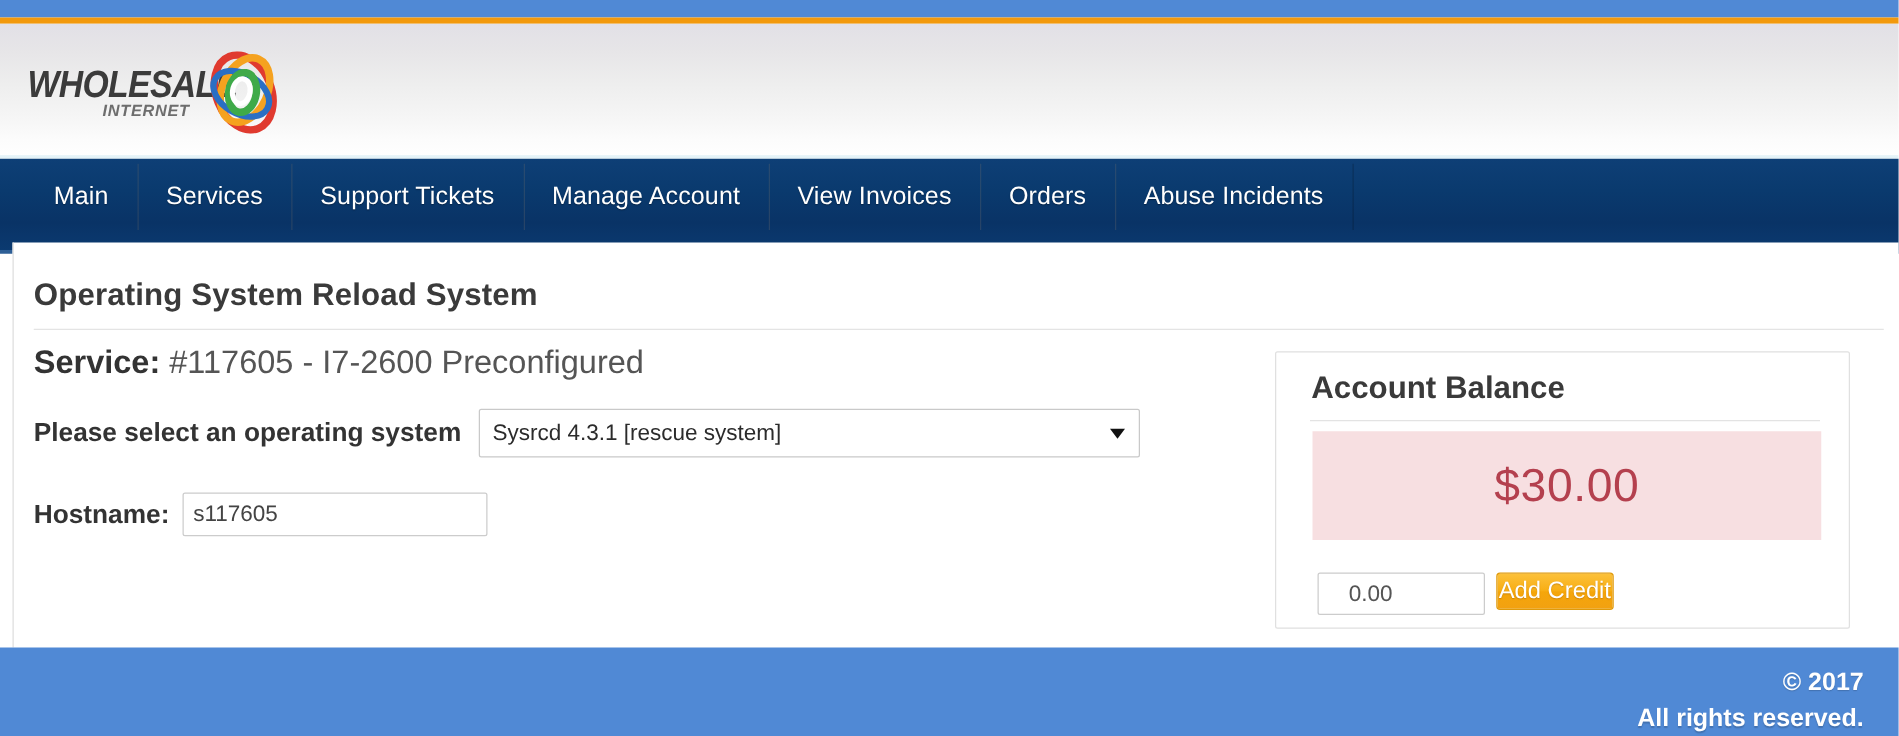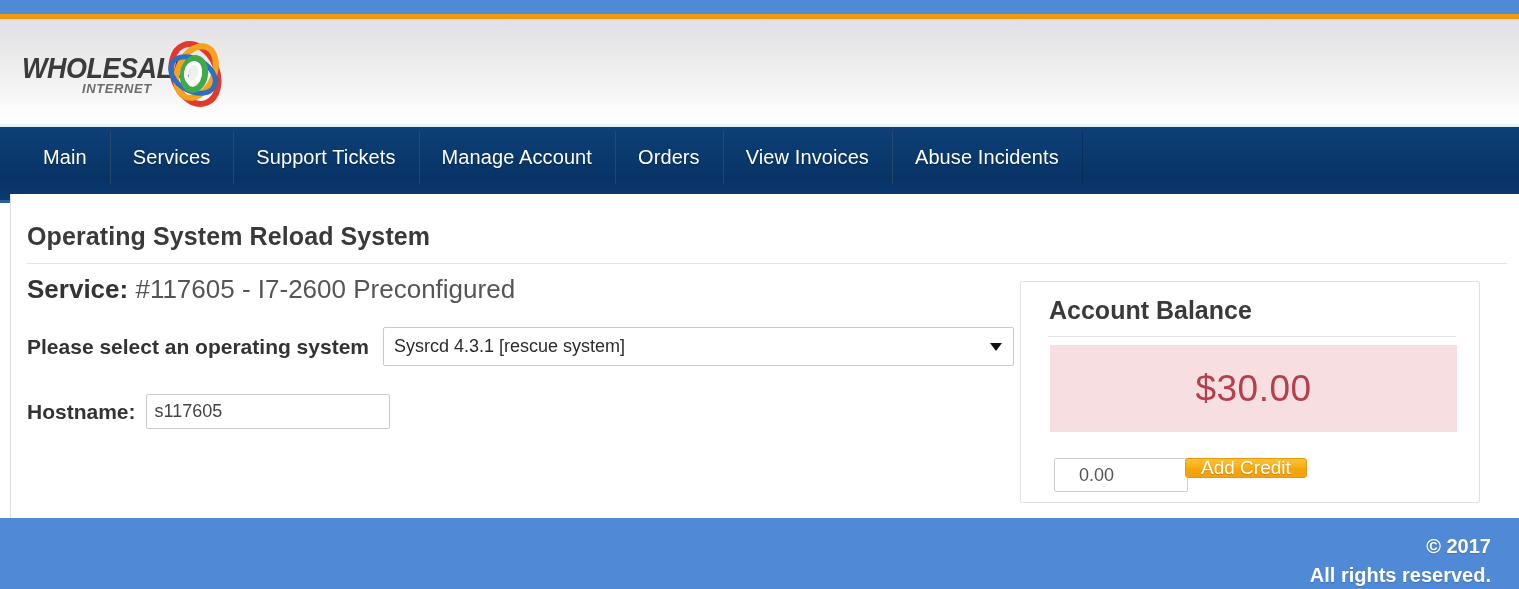--- a/index.html
+++ b/index.html
@@ -170,21 +170,21 @@
 
   .field-label {
     font-size: 21px;
     font-weight: bold;
     color: #333333;
     white-space: nowrap;
   }
 
   .os-select {
     margin-left: 14px;
-    width: 631px; height: 39px;
+    width: 529px; height: 39px;
     background: #ffffff;
     border: 1px solid #c9c9c9;
     border-radius: 2px;
     font-family: "Liberation Sans", sans-serif;
     font-size: 18px;
     color: #2b2b2b;
     padding: 0 30px 0 10px;
     line-height: 37px;
     cursor: pointer;
     position: relative;
@@ -283,23 +283,23 @@
     border-radius: 2px;
     font-family: "Liberation Sans", sans-serif;
     font-size: 18px;
     color: #555555;
     padding: 0 24px;
     line-height: 32px;
     outline: none;
   }
   .btn-addcredit {
     position: absolute;
-    left: 164px; top: 176px;
-    height: 20px;
-    padding: 0 15px;
+    left: 176px; top: 176px;
+    height: 30px;
+    padding: 0 1px;
     font-size: 19px;
   }
 
   
   .footer {
     position: absolute;
     left: 0; top: 518px;
     width: 1519px; height: 92px;
     background: #5089d5;
     color: #ffffff;
@@ -335,22 +335,22 @@
       </svg>
     </div>
   </div>
 
   <div class="navbar">
     <div class="nav-inner">
       <div class="nav-item">Main</div>
       <div class="nav-item">Services</div>
       <div class="nav-item">Support Tickets</div>
       <div class="nav-item">Manage Account</div>
+      <div class="nav-item">View Invoices</div>
       <div class="nav-item">Orders</div>
-      <div class="nav-item">View Invoices</div>
       <div class="nav-item">Abuse Incidents</div>
     </div>
   </div>
 
   <div class="content">
 
     <div class="page-title">Operating System Reload System</div>
     <div class="title-rule"></div>
 
     <div class="service-line">

